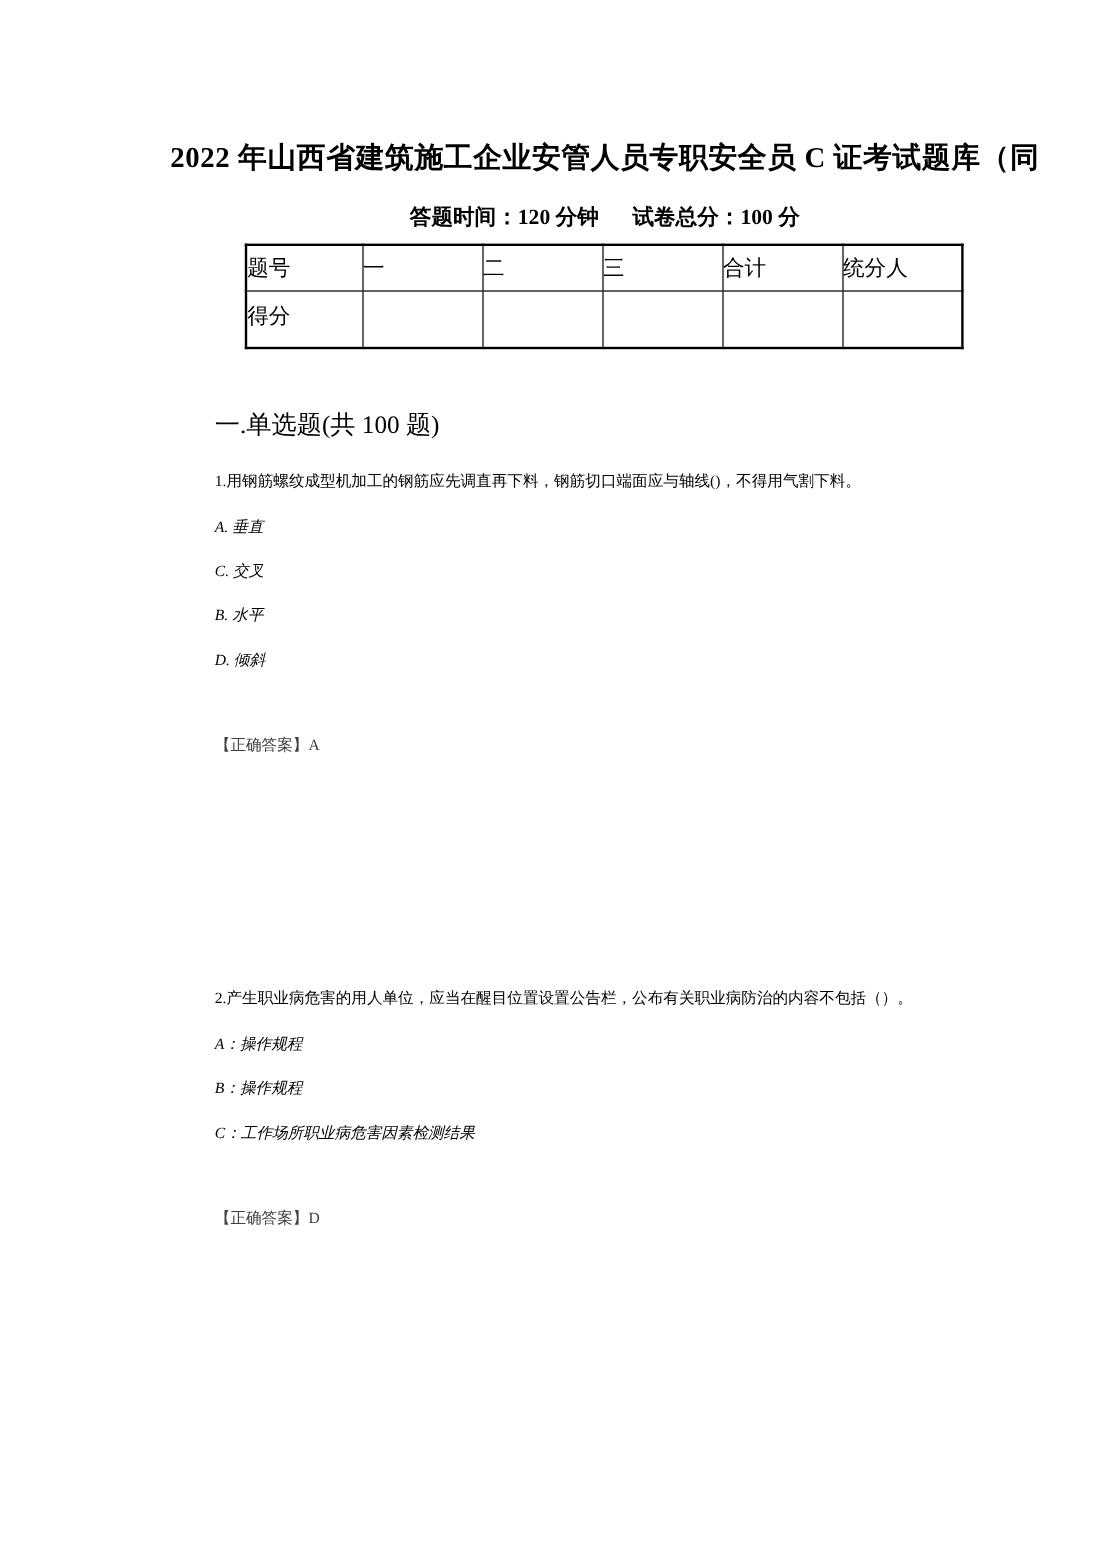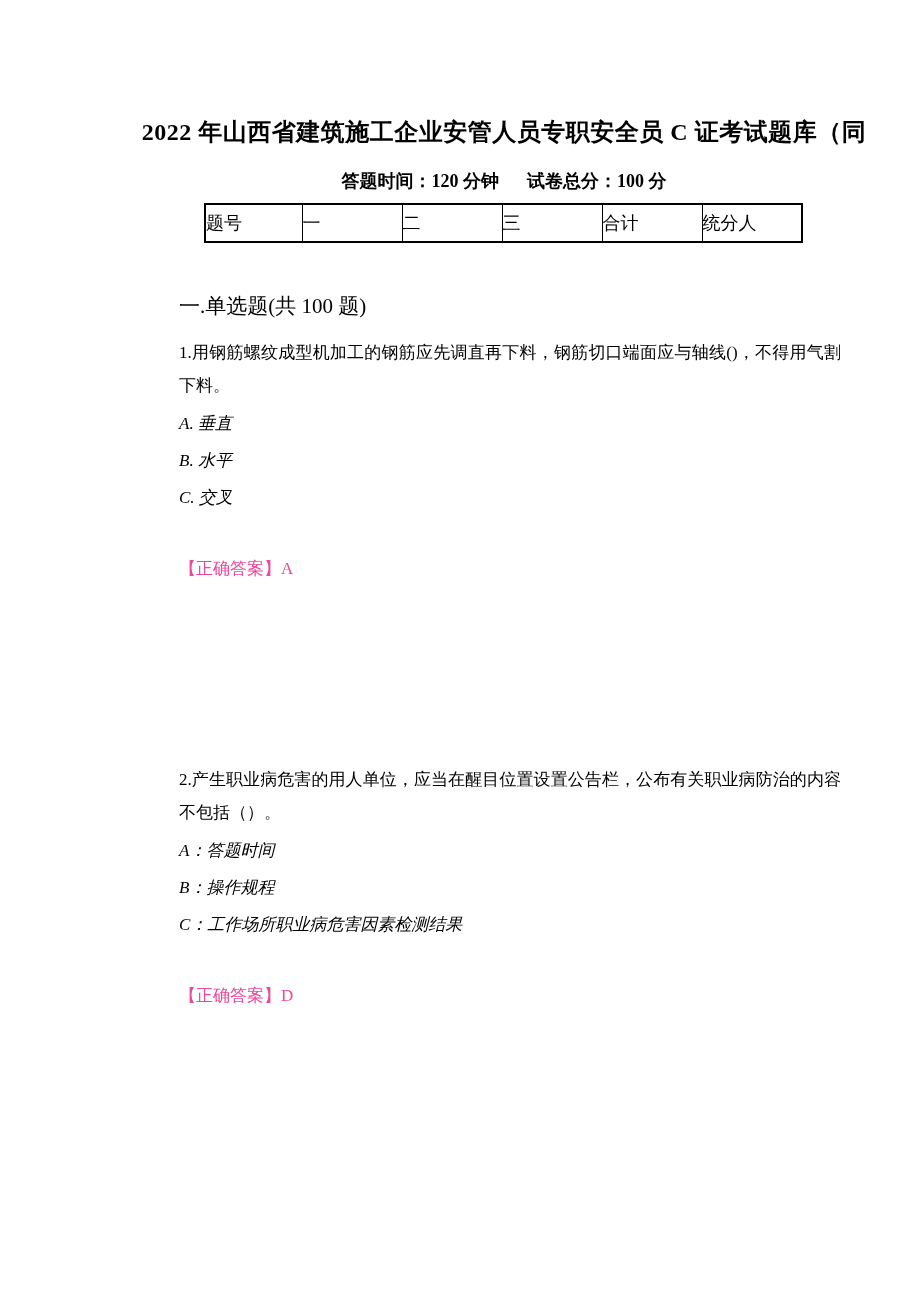--- a/index.html
+++ b/index.html
@@ -55,36 +55,36 @@
 
   
   .section-heading {
     margin: 50px 0 0 135px;
     font-size: 21px;
     font-weight: normal;
     line-height: 27px;
   }
 
   
-  .questions { margin-left: 135px; width: 662px; font-size: 17px; }
+  .questions { margin-left: 135px; width: 662px; font-size: 13px; }
   .question-text {
     margin-top: 16px;
     line-height: 33px;
     text-align: justify;
   }
   .option {
     margin-top: 14px;
     line-height: 23px;
     font-style: italic;
   }
   .option.first { margin-top: 10px; }
   .answer-line {
     margin-top: 48px;
     line-height: 23px;
-    color: #ec4899;
+    color: #404040;
   }
   .q2 { margin-top: 183px; }
 </style>
 </head>
 <body>
 
 <div class="doc">
 
   <div class="title-block">
     <div>2022 年山西省建筑施工企业安管人员专职安全员 C 证考试题库（同</div>
@@ -98,38 +98,47 @@
   <table class="score-table">
     <tbody>
         <tr class="header-row">
       <td class="col-0">题号</td>
       <td class="col-n">一</td>
       <td class="col-n">二</td>
       <td class="col-n">三</td>
       <td class="col-n">合计</td>
       <td class="col-n">统分人</td>
     </tr>
+    <tr class="data-row">
+      <td class="col-0">得分</td>
+      <td class="col-n"></td>
+      <td class="col-n"></td>
+      <td class="col-n"></td>
+      <td class="col-n"></td>
+      <td class="col-n"></td>
+    </tr>
   </tbody>
     </table>
 
   <div class="section-heading">一.单选题(共 100 题)</div>
 
   <div class="questions">
 
     <section class="question q1">
       <p class="question-text">1.用钢筋螺纹成型机加工的钢筋应先调直再下料，钢筋切口端面应与轴线()，不得用气割下料。</p>
       <p class="option first">A. 垂直</p>
+      <p class="option">C. 交叉</p>
       <p class="option">B. 水平</p>
-      <p class="option">C. 交叉</p>
+      <p class="option">D. 倾斜</p>
       <p class="answer-line"><span>【正确答案】</span><span>A</span></p>
     </section>
 
     <section class="question q2">
       <p class="question-text">2.产生职业病危害的用人单位，应当在醒目位置设置公告栏，公布有关职业病防治的内容不包括（）。</p>
-      <p class="option first">A：答题时间</p>
+      <p class="option first">A：操作规程</p>
       <p class="option">B：操作规程</p>
       <p class="option">C：工作场所职业病危害因素检测结果</p>
       <p class="answer-line"><span>【正确答案】</span><span>D</span></p>
     </section>
 
   </div>
 
 </div>
 
 </body></html>

